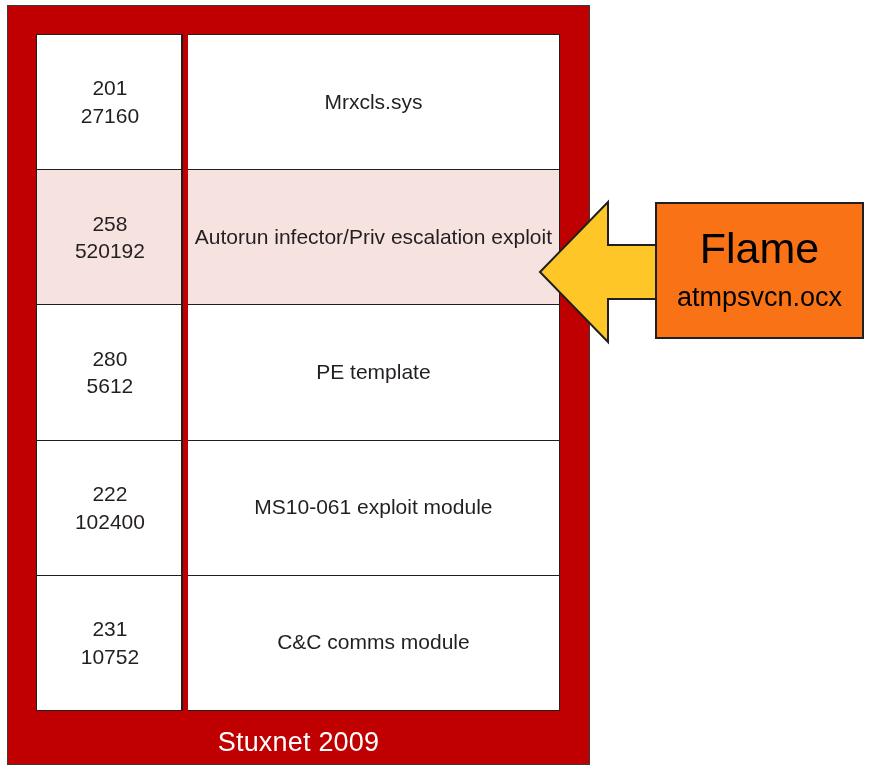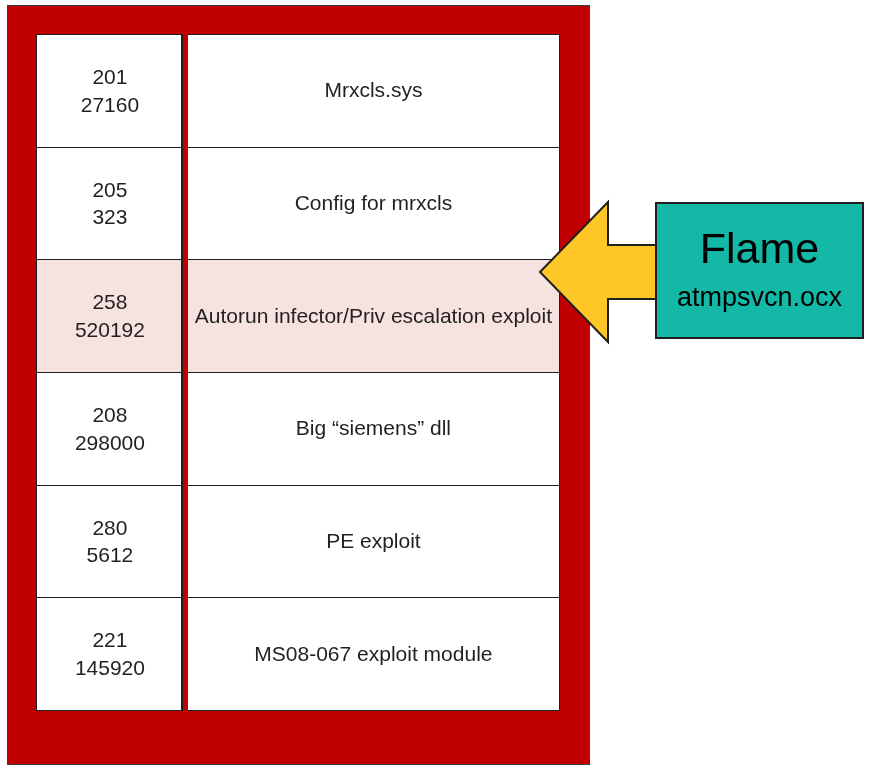--- a/index.html
+++ b/index.html
@@ -101,21 +101,21 @@
     pointer-events: none;
   }
 
   
   #flame-callout {
     position: absolute;
     left: 655px;
     top: 202px;
     width: 209px;
     height: 137px;
-    background: #14b8a6;
+    background: #f97316;
     border: 2px solid #1f1f1f;
     box-sizing: border-box;
     display: flex;
     flex-direction: column;
     align-items: center;
     justify-content: center;
     color: #000000;
   }
   #flame-callout .flame-title {
     font-size: 43px;
@@ -135,58 +135,52 @@
 
   <table id="module-table">
     <tbody>
         <tr>
           <td class="col-id">
             <span class="id-num">201</span>
             <span class="id-size">27160</span>
           </td>
           <td class="col-desc">Mrxcls.sys</td>
         </tr>
-        <tr>
-          <td class="col-id">
-            <span class="id-num">205</span>
-            <span class="id-size">323</span>
-          </td>
-          <td class="col-desc">Config for mrxcls</td>
-        </tr>
         <tr class="row-highlight">
           <td class="col-id">
             <span class="id-num">258</span>
             <span class="id-size">520192</span>
           </td>
           <td class="col-desc">Autorun infector/Priv escalation exploit</td>
         </tr>
         <tr>
           <td class="col-id">
-            <span class="id-num">208</span>
-            <span class="id-size">298000</span>
+            <span class="id-num">280</span>
+            <span class="id-size">5612</span>
           </td>
-          <td class="col-desc">Big “siemens” dll</td>
+          <td class="col-desc">PE template</td>
         </tr>
         <tr>
           <td class="col-id">
-            <span class="id-num">280</span>
-            <span class="id-size">5612</span>
+            <span class="id-num">222</span>
+            <span class="id-size">102400</span>
           </td>
-          <td class="col-desc">PE exploit</td>
+          <td class="col-desc">MS10-061 exploit module</td>
         </tr>
         <tr>
           <td class="col-id">
-            <span class="id-num">221</span>
-            <span class="id-size">145920</span>
+            <span class="id-num">231</span>
+            <span class="id-size">10752</span>
           </td>
-          <td class="col-desc">MS08-067 exploit module</td>
+          <td class="col-desc">C&amp;C comms module</td>
         </tr>
       </tbody>
   </table>
 
+  <div id="panel-caption">Stuxnet 2009</div>
 </div>
 
 <svg id="flame-arrow" viewBox="0 0 132 150" aria-hidden="true">
   <polygon points="6,76 74,6 74,49 130,49 130,103 74,103 74,146" fill="#FFC627" stroke="#1f1f1f" stroke-width="2" stroke-linejoin="miter"></polygon>
 </svg>
 
 <div id="flame-callout">
   <div class="flame-title">Flame</div>
   <div class="flame-file">atmpsvcn.ocx</div>
 </div>

